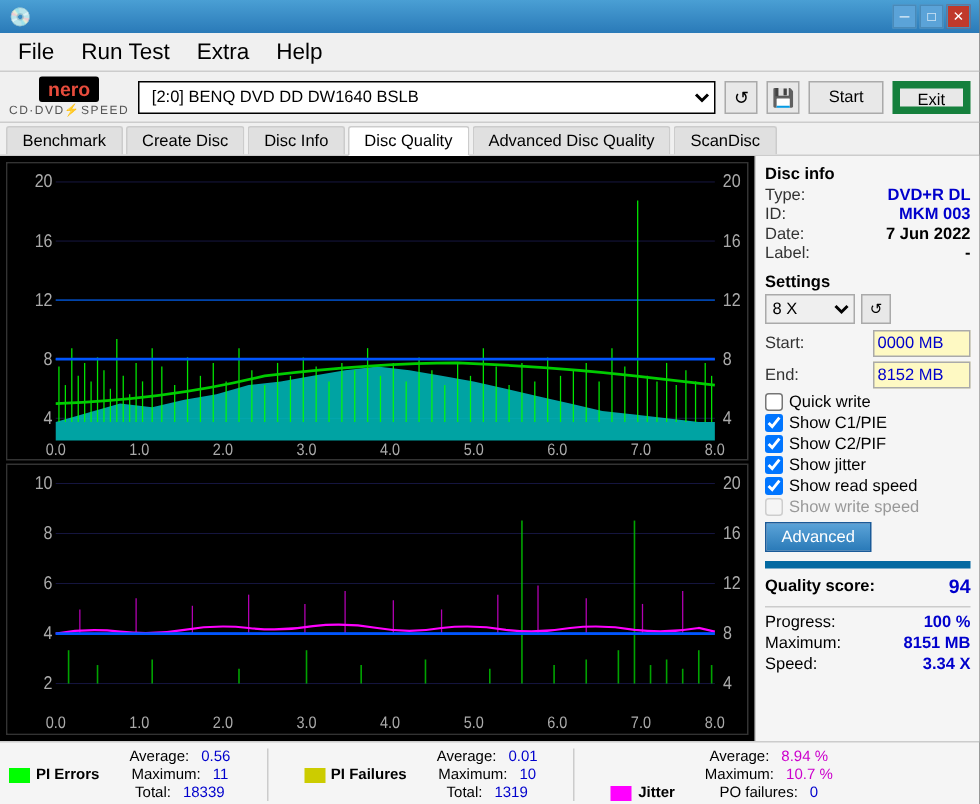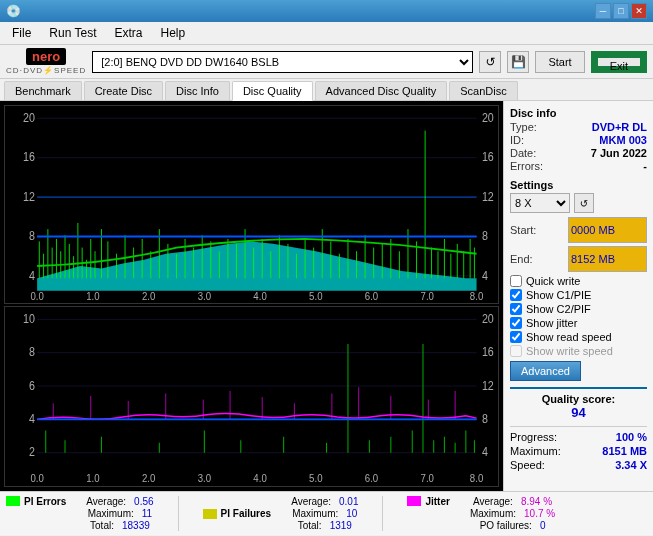--- a/index.html
+++ b/index.html
@@ -31,21 +31,21 @@
     .menu-bar {
       background: #f0f0f0;
       border-bottom: 1px solid #ccc;
       display: flex;
       padding: 2px 4px;
       gap: 2px;
     }
     .menu-item {
       padding: 2px 8px;
       cursor: pointer;
-      font-size: 12px;
+      font-size: 15px;
     }
 
     .toolbar {
       background: #f0f0f0;
       border-bottom: 1px solid #ccc;
       display: flex;
       align-items: center;
       padding: 3px 6px;
       gap: 6px;
       height: 34px;
@@ -82,21 +82,21 @@
       height: 22px;
       background: #e8e8e8;
       border: 1px solid #aaa;
       cursor: pointer;
       font-size: 11px;
     }
     .exit-btn {
       padding: 2px 12px;
       height: 22px;
       background: #e8e8e8;
-      border: 7px solid #15803d;
+      border: 5px solid #15803d;
       cursor: pointer;
       font-size: 11px;
     }
 
     .tabs {
       background: #f0f0f0;
       border-bottom: 1px solid #ccc;
       display: flex;
       padding: 2px 4px 0;
       gap: 2px;
@@ -193,26 +193,26 @@
     }
 
     .range-row {
       display: flex;
       align-items: center;
       justify-content: space-between;
       margin-bottom: 3px;
     }
     .range-label { font-size: 11px; color: #333; }
     .range-input {
-      width: 79px; height: 18px;
+      width: 65px; height: 18px;
       font-size: 11px;
       border: 1px solid #aaa;
-      padding: 12px 2px;
+      padding: 0 2px;
       color: #0000cc;
-      background: #eab308;
+      background: #fef9c3;
     }
 
     .checkbox-row {
       display: flex;
       align-items: center;
       gap: 4px;
       margin-bottom: 2px;
     }
     .checkbox-row input[type=checkbox] { width: 12px; height: 12px; }
     .checkbox-label { font-size: 11px; }
@@ -227,23 +227,22 @@
       text-align: center;
       margin-top: 2px;
     }
 
     .quality-score-row {
       display: flex;
       align-items: center;
       justify-content: space-between;
       font-size: 11px;
       font-weight: bold;
-      border-top: 2px solid #0369a1;
+      border-top: 5px solid #0369a1;
       padding-top: 4px;
-      flex-direction: column;
     }
     .quality-num { color: #0000cc; font-size: 13px; font-weight: bold; }
 
     .progress-section { border-top: 1px solid #ccc; padding-top: 4px; }
     .progress-row {
       display: flex;
       justify-content: space-between;
       font-size: 11px;
       margin-bottom: 2px;
     }
@@ -505,21 +504,21 @@
       </div>
       <div class="info-row">
         <span class="info-label">ID:</span>
         <span class="info-value">MKM 003</span>
       </div>
       <div class="info-row">
         <span class="info-label">Date:</span>
         <span class="info-value black">7 Jun 2022</span>
       </div>
       <div class="info-row">
-        <span class="info-label">Errors:</span>
+        <span class="info-label">Label:</span>
         <span class="info-value black">-</span>
       </div>
     </div>
 
     <div class="settings-section">
       <div class="panel-section-title">Settings</div>
       <div class="speed-row">
         <select class="speed-select">
           <option>8 X</option>
         </select>
@@ -578,21 +577,21 @@
         <span>Speed:</span>
         <span style="color:#0000cc;font-weight:bold;">3.34 X</span>
       </div>
     </div>
 
   </div>
 </div>
 
 <div class="stats-bar">
 
-  <div style="display:flex; align-items:flex-start; gap:4px; margin-right:4px;">
+  <div style="display:flex; align-items:center; gap:4px; margin-right:4px;">
     <span style="width:14px;height:10px;background:#00ff00;display:inline-block;"></span>
     <span style="font-weight:bold; font-size:10px;">PI Errors</span>
   </div>
 
   <div class="stat-col">
     <div class="stat-row">
       <span>Average:</span>
       <span class="stat-val blue">0.56</span>
     </div>
     <div class="stat-row">
@@ -622,21 +621,21 @@
       <span class="stat-val blue">10</span>
     </div>
     <div class="stat-row">
       <span>Total:</span>
       <span class="stat-val blue">1319</span>
     </div>
   </div>
 
   <div style="width:1px;background:#ccc;margin:0 8px;"></div>
 
-  <div style="display:flex; align-items:flex-start; gap:4px; margin-right:4px;">
+  <div style="display:flex; align-items:flex-end; gap:4px; margin-right:4px;">
     <span style="width:14px;height:10px;background:#ff00ff;display:inline-block;"></span>
     <span style="font-weight:bold; font-size:10px;">Jitter</span>
   </div>
 
   <div class="stat-col">
     <div class="stat-row">
       <span>Average:</span>
       <span class="stat-val magenta">8.94 %</span>
     </div>
     <div class="stat-row">

